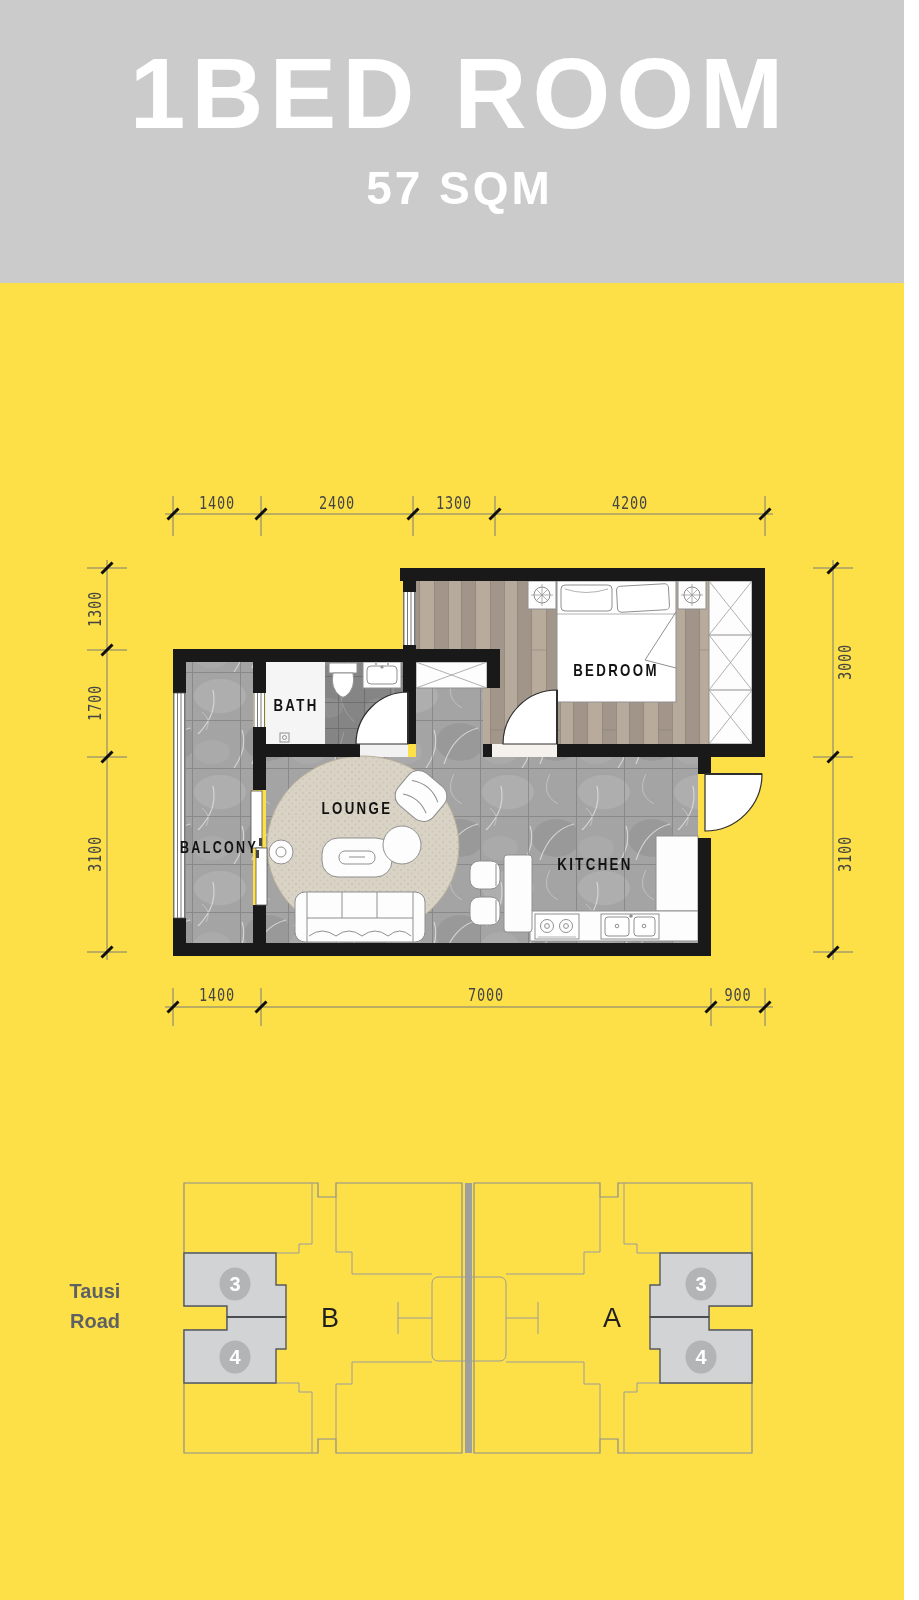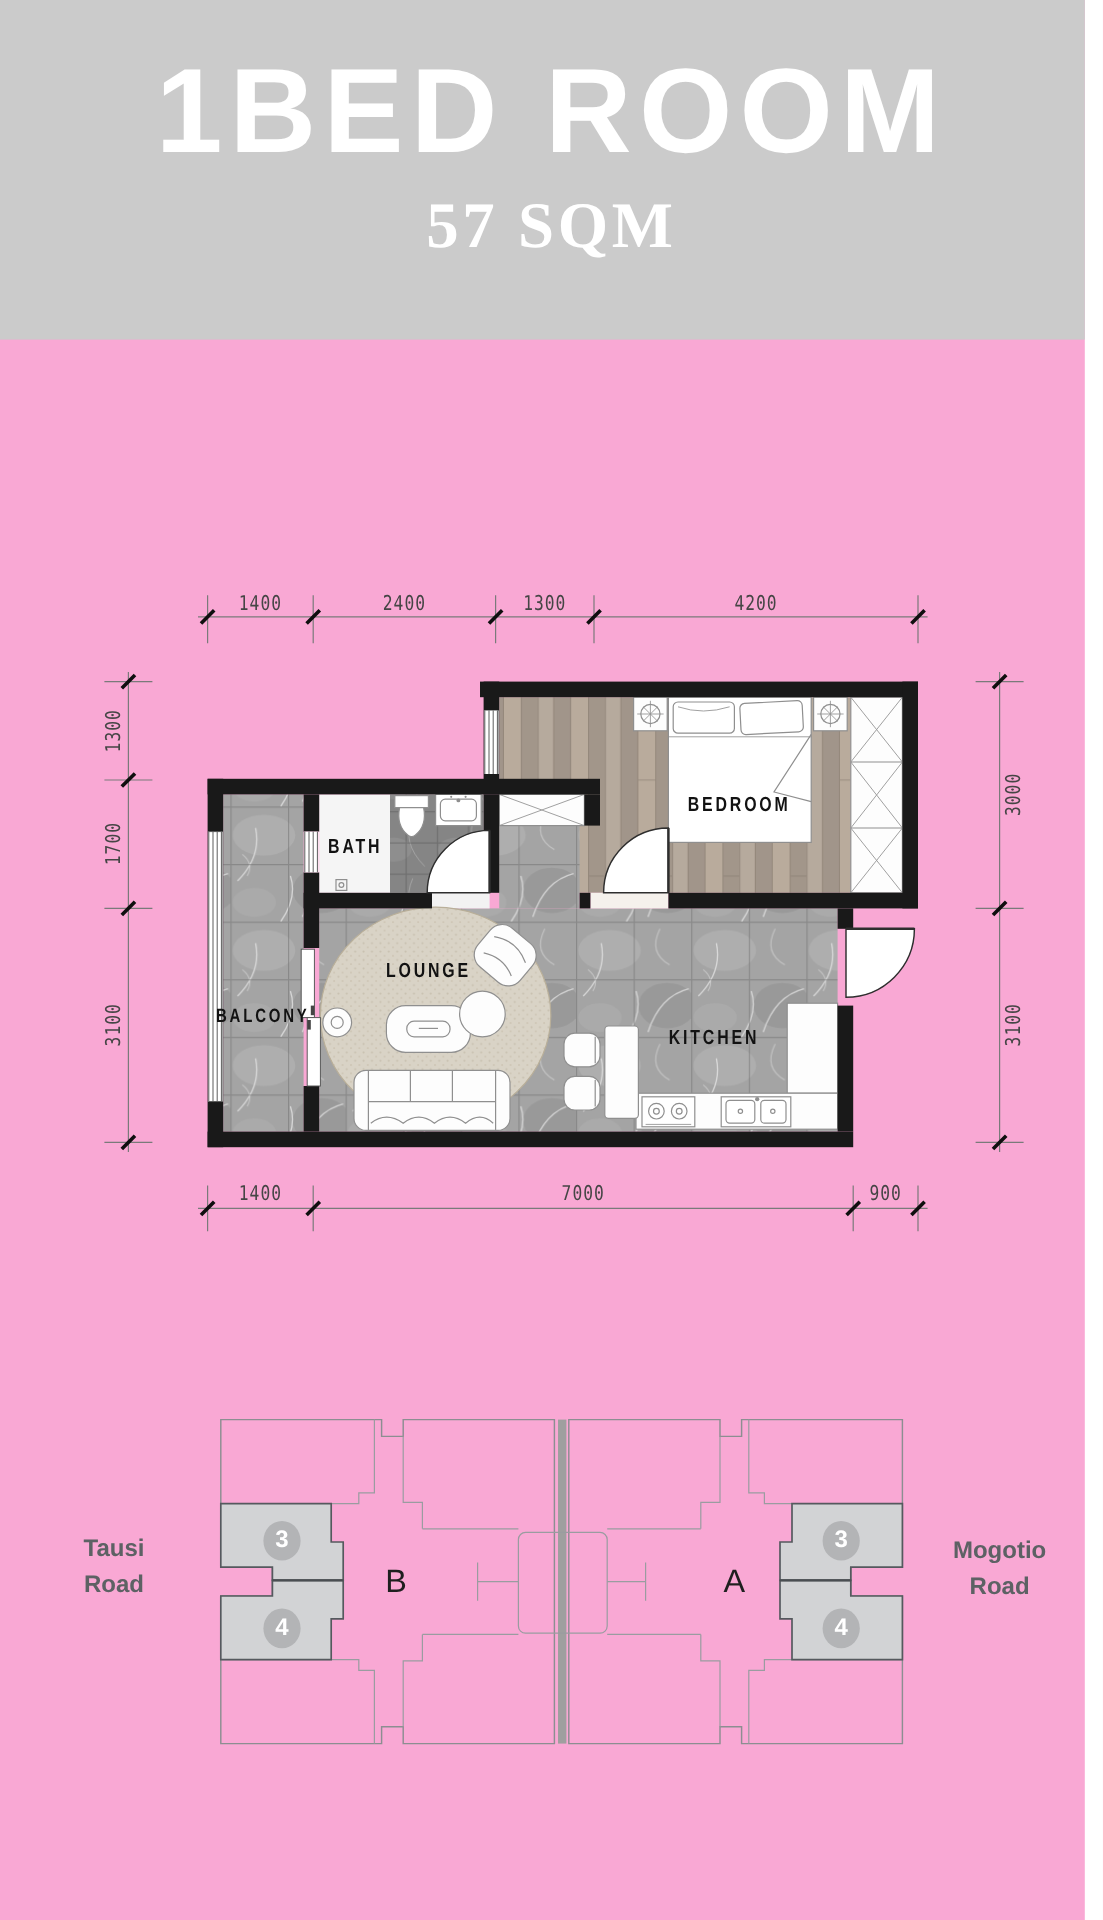--- a/index.html
+++ b/index.html
@@ -1,23 +1,23 @@
 <!DOCTYPE html>
 <html><head>
 <meta charset="utf-8">
 <style>
   html,body{margin:0;padding:0;background:#ffffff;}
-  .stage{position:relative;width:904px;height:1600px;background:#f9a8d4;overflow:hidden;
+  .stage{position:relative;width:904px;height:1600px;background:#fde047;overflow:hidden;
          font-family:"Liberation Sans",sans-serif;}
   
   .banner{position:absolute;left:0;top:0;width:919px;height:283px;background:#cbcbcb;}
   .banner-title{position:absolute;left:50%;top:93px;transform:translate(-50%,-50%);
     color:#ffffff;font-weight:bold;font-size:100px;letter-spacing:6px;white-space:nowrap;}
   .banner-sub{position:absolute;left:50%;top:188px;transform:translate(-50%,-50%);
-    color:#ffffff;font-family:Liberation Serif, serif;font-weight:bold;font-size:54px;
+    color:#ffffff;font-family:Liberation Sans, sans-serif;font-weight:bold;font-size:46px;
     letter-spacing:3px;white-space:nowrap;}
   
   .txt{position:absolute;white-space:nowrap;}
   .room{color:#121212;font-weight:bold;font-size:17px;letter-spacing:3px;
         transform:translate(-50%,-50%) scaleX(0.78);}
   .dim{color:#454545;font-family:"DejaVu Sans Mono",monospace;font-size:17px;letter-spacing:1px;
        transform:translate(-50%,-50%) scaleX(0.8);}
   .dim.v{transform:translate(-50%,-50%) rotate(-90deg) scaleX(0.8);}
   
   .block-letter{color:#1f1f1f;font-size:27px;font-weight:normal;
@@ -305,15 +305,14 @@
 
   <span class="txt block-letter" style="left:330px;top:1318px;">B</span>
   <span class="txt block-letter" style="left:612px;top:1318px;">A</span>
 
   <div class="badge" style="left:235px;top:1284px;">3</div>
   <div class="badge" style="left:235px;top:1357px;">4</div>
   <div class="badge" style="left:701px;top:1284px;">3</div>
   <div class="badge" style="left:701px;top:1357px;">4</div>
 
   <div class="road" style="left:95px;top:1306px;width:90px;">Tausi Road</div>
-  <div class="road" style="left:833px;top:1307px;">Mogotio Road</div>
 
 </div>
 
 </body></html>

